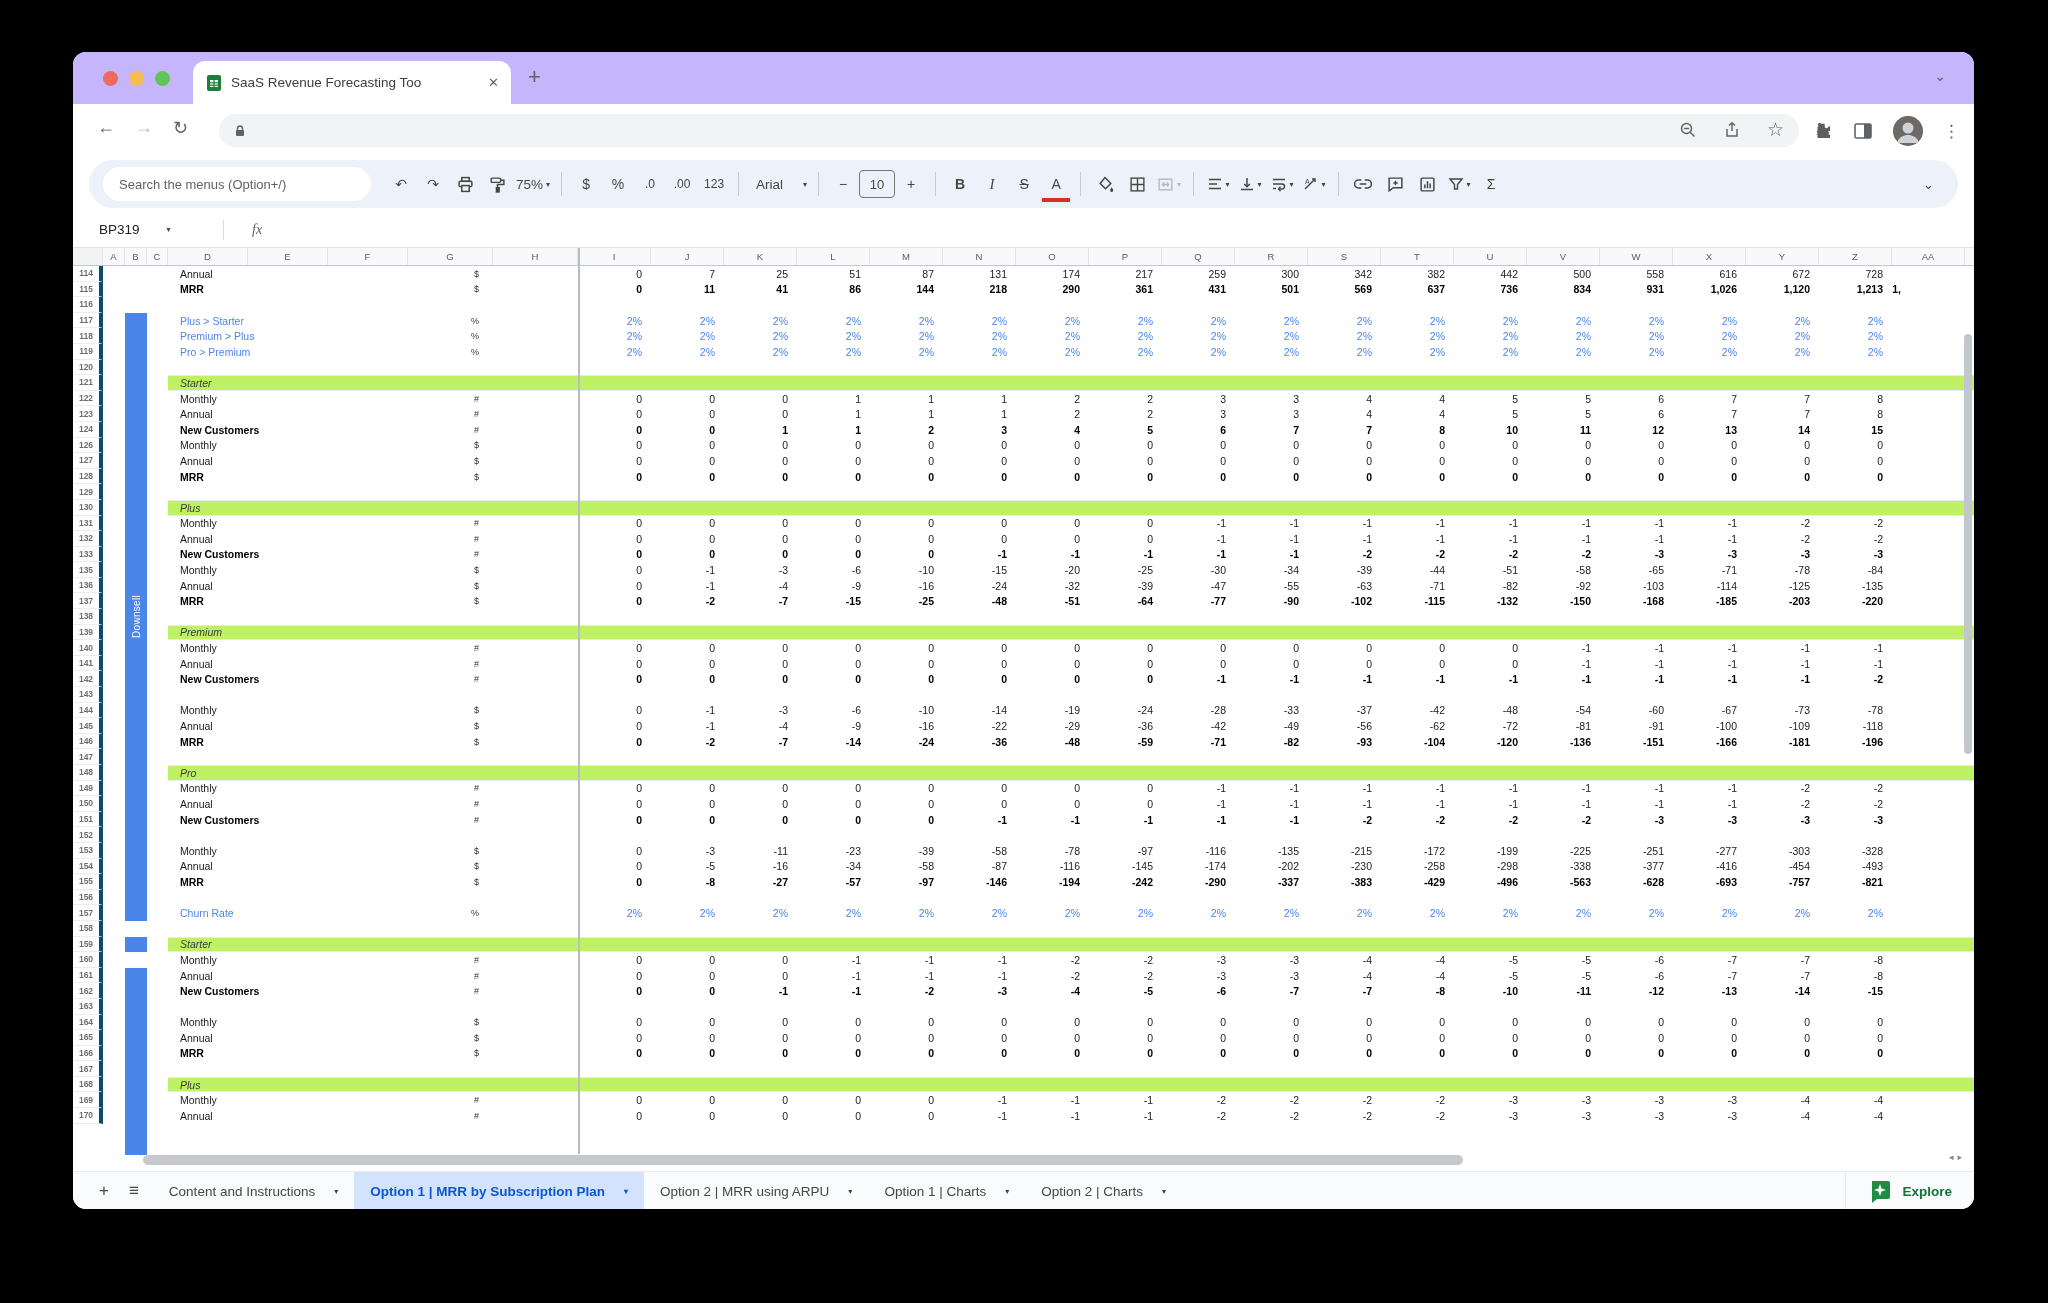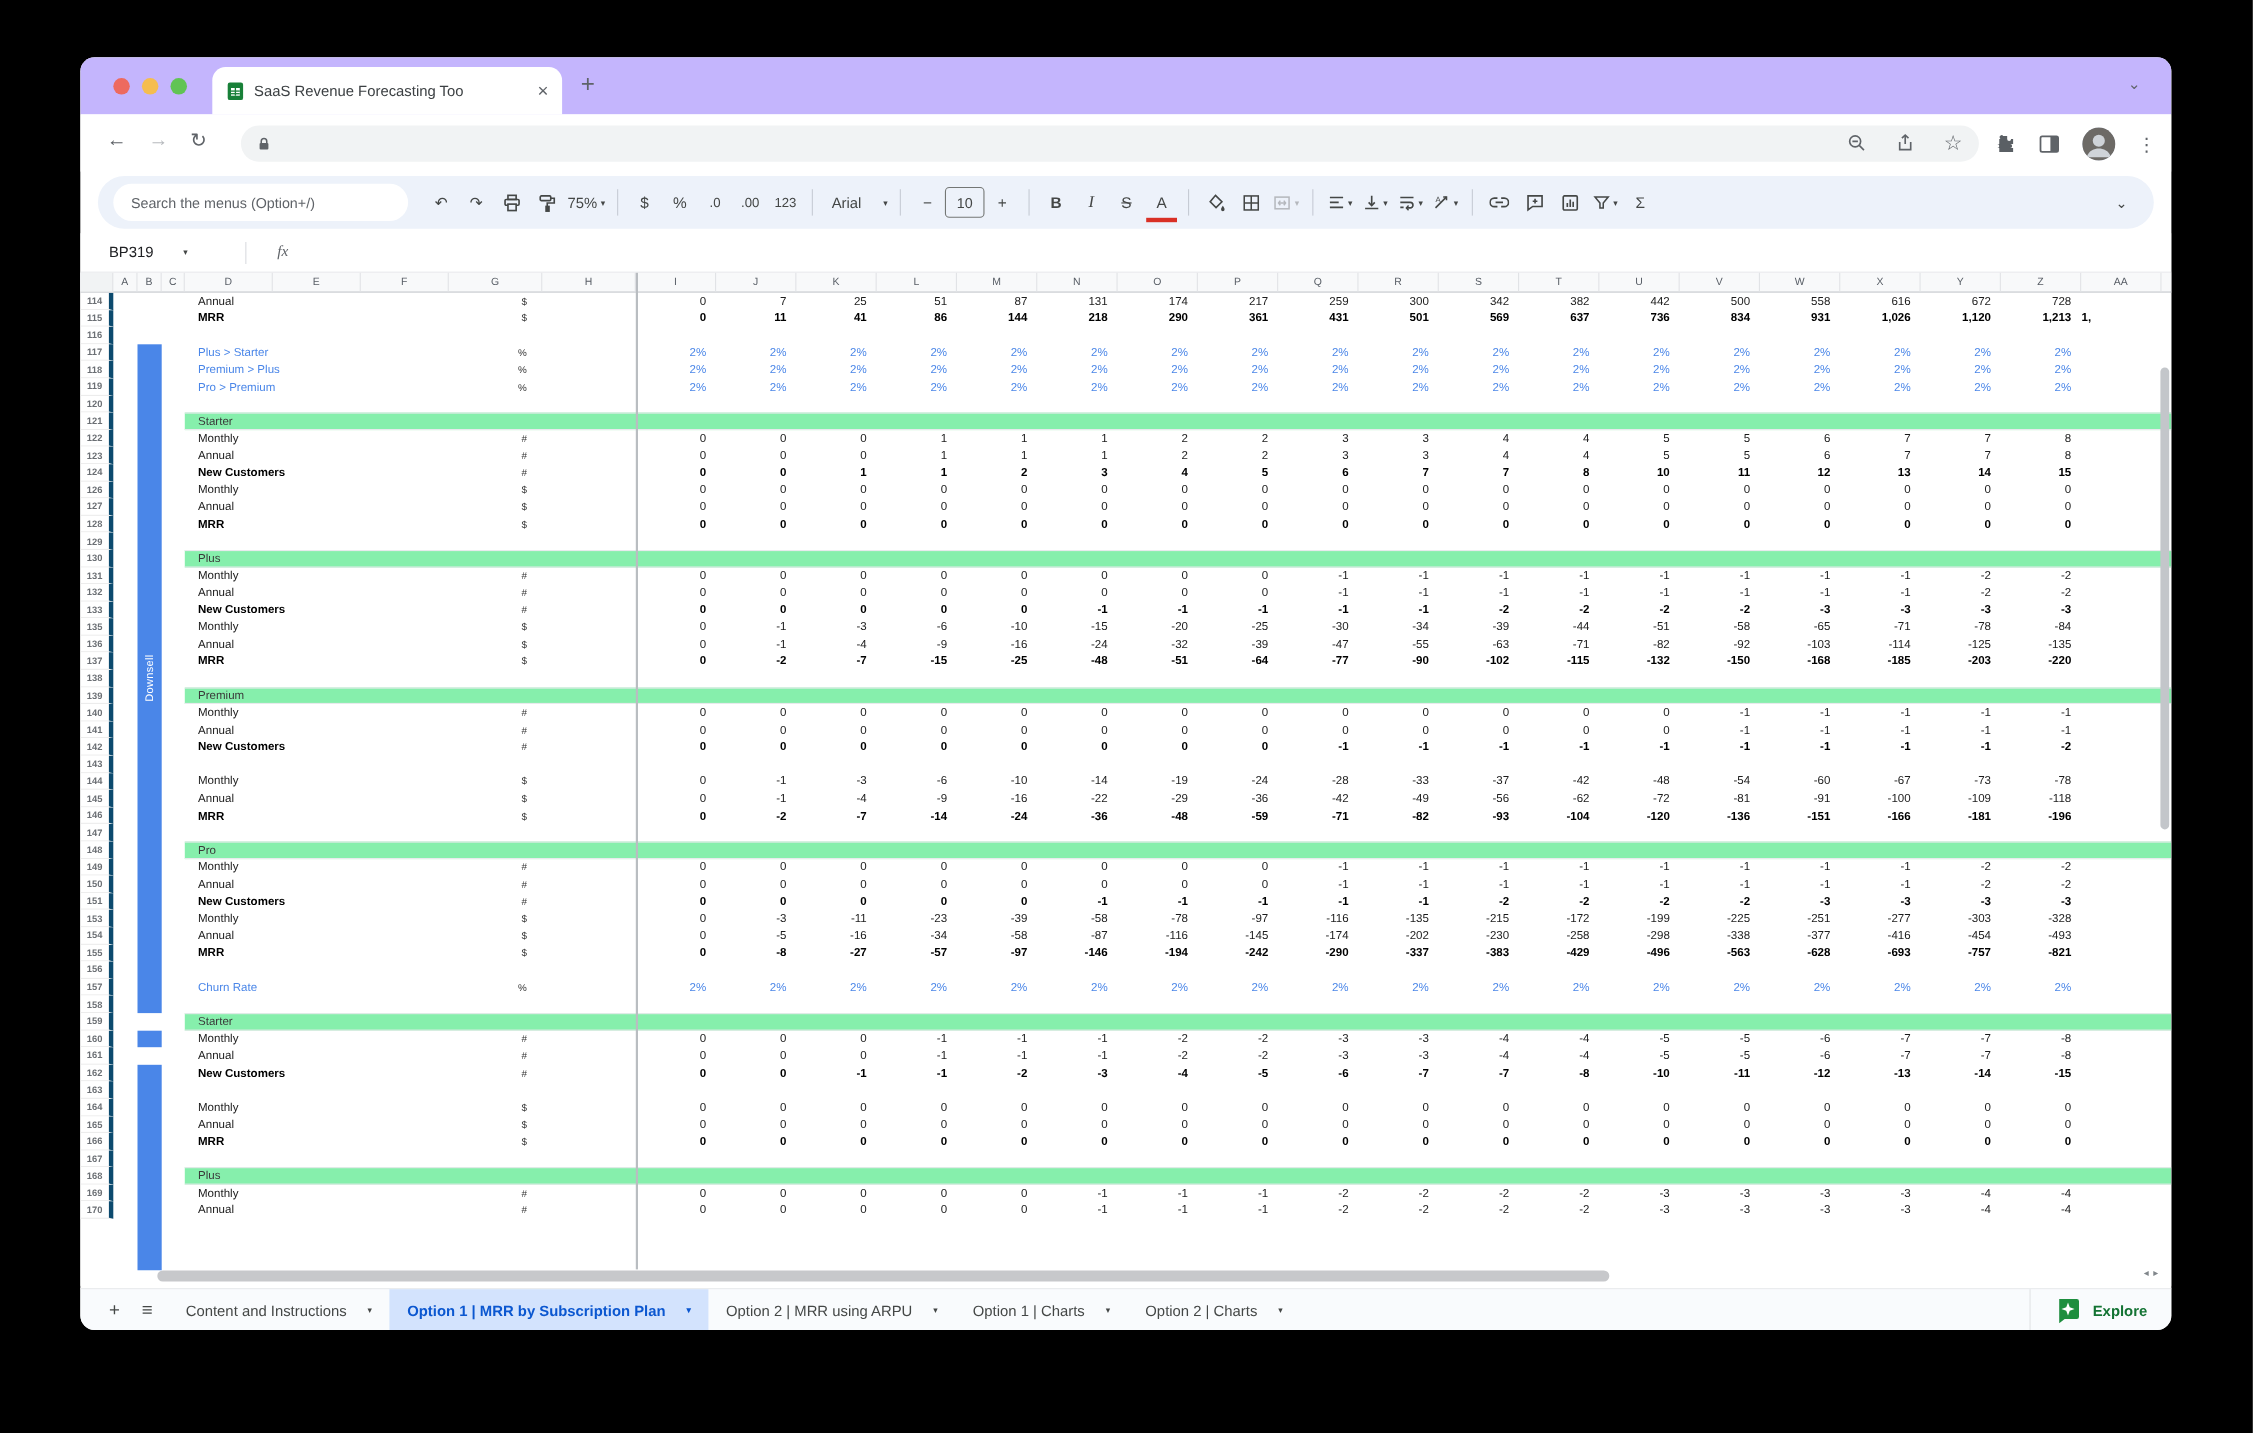--- a/index.html
+++ b/index.html
@@ -61,22 +61,22 @@
   .grow{display:flex;height:15.6px;position:relative;}
   .cell{box-sizing:border-box;display:flex;align-items:center;font-size:10.5px;color:#1b1b1b;overflow:hidden;}
   .rnum{width:30px;font-size:8.5px;color:#6b6f74;justify-content:center;border-right:4px solid #0c4a6e;
         border-bottom:1px solid #ececec;background:#fff;font-weight:bold;}
   .ca,.cb,.cc{width:22px;} .cc{width:21px;}
   .clab{width:240px;padding-left:12px;}
   .cunit{width:85px;justify-content:flex-end;padding-right:14px;font-size:9px;color:#333;}
   .ch{width:85px;}
   .cv{width:73px;justify-content:flex-end;padding-right:9px;}
   .caa{width:73px;justify-content:flex-end;padding-right:64px;}
-  .band{flex:1;background:#86efac;border-top:1px solid #e8eaed;border-bottom:1px solid #e8eaed;
-        padding-left:12px;display:flex;align-items:center;font-size:10.5px;color:#3a3a3a;}
+  .band{flex:1;background:#bef264;border-top:1px solid #e8eaed;border-bottom:1px solid #e8eaed;
+        padding-left:12px;display:flex;align-items:center;font-size:10.5px;color:#3a3a3a;font-style:italic;}
   .s-b{font-weight:700;color:#000;}
   .s-i{color:#4a86e8;}
   .frozen-div{position:absolute;left:505px;top:0;width:2px;height:906px;background:#b9bdc1;z-index:4;}
   .bluebar{position:absolute;left:52px;width:22px;background:#4a86e8;z-index:2;display:flex;align-items:center;justify-content:center;}
   .downsell-lab{color:#fff;font-size:10px;transform:rotate(-90deg);white-space:nowrap;letter-spacing:.3px;}
   .vscroll{position:absolute;right:2px;top:212px;width:8px;height:860px;}
   .vthumb{position:absolute;left:0;top:70px;width:8px;height:420px;background:#c3c6ca;border-radius:4px;}
   .hscroll{position:absolute;left:30px;top:1103px;width:1800px;height:11px;}
   .hthumb{position:absolute;left:40px;top:0;width:1320px;height:10px;background:#c7c8cb;border-radius:5px;}
   .scorner{position:absolute;right:12px;top:1100px;display:flex;gap:4px;color:#80868b;font-size:9px;}
@@ -1130,20 +1130,26 @@
           <div class="cell cv s-b">-2</div>
           <div class="cell cv s-b">-2</div>
           <div class="cell cv s-b">-2</div>
           <div class="cell cv s-b">-3</div>
           <div class="cell cv s-b">-3</div>
           <div class="cell cv s-b">-3</div>
           <div class="cell cv s-b">-3</div>
           <div class="cell caa s-b"></div>
         </div>
         <div class="grow">
+          <div class="cell rnum">152</div>
+          <div class="cell ca"></div>
+          <div class="cell cb"></div>
+          <div class="cell cc"></div>
+        </div>
+        <div class="grow">
           <div class="cell rnum">153</div>
           <div class="cell ca"></div>
           <div class="cell cb"></div>
           <div class="cell cc"></div>
           <div class="cell clab">Monthly</div>
           <div class="cell cunit">$</div>
           <div class="cell ch"></div>
           <div class="cell cv">0</div>
           <div class="cell cv">-3</div>
           <div class="cell cv">-11</div>

